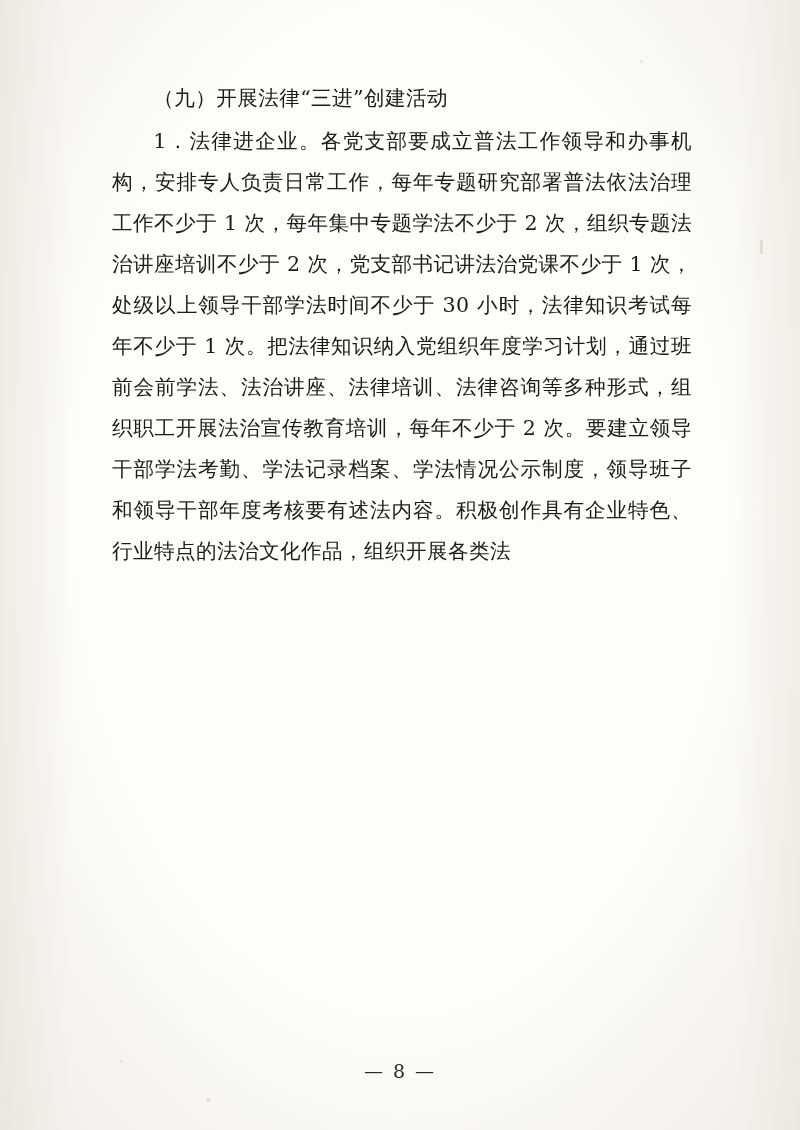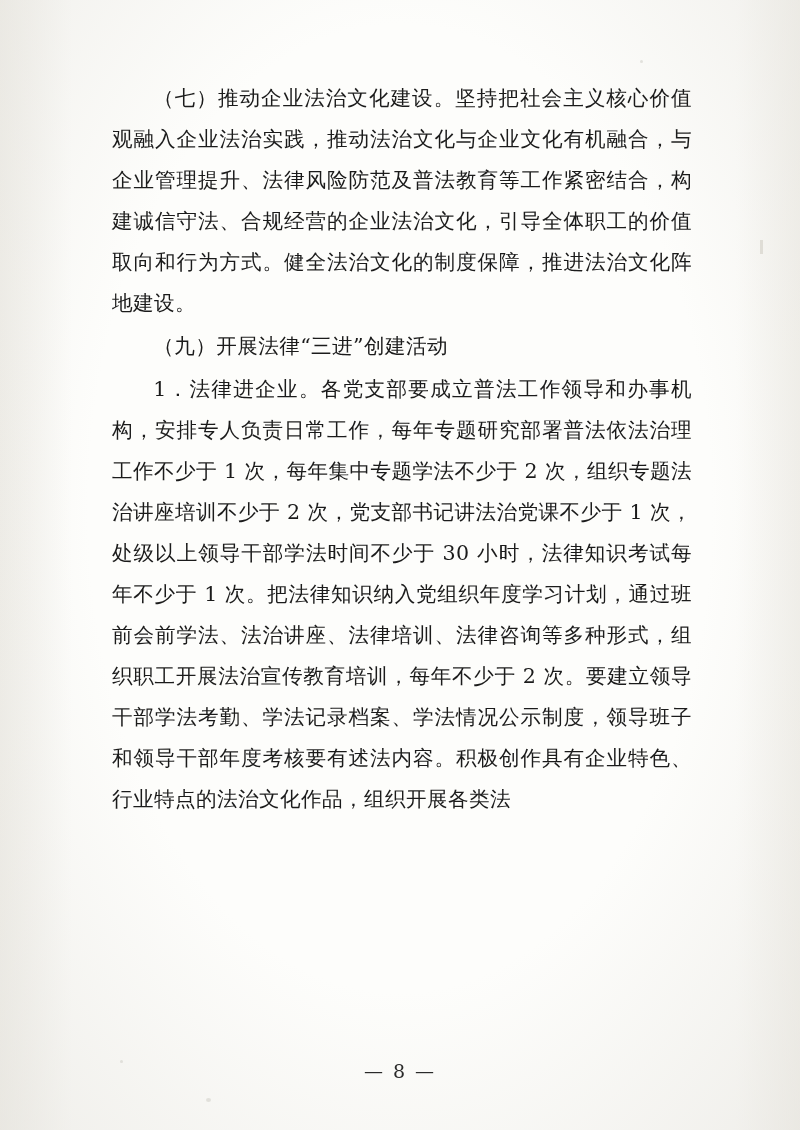--- a/index.html
+++ b/index.html
@@ -78,20 +78,19 @@
 <div class="page">
 
   <div class="scan-tint"></div>
 
   <div class="edge-mark" style="left:760px; top:240px; width:3px; height:14px;"></div>
   <div class="speck" style="left:206px; top:1098px; width:5px; height:4px;"></div>
   <div class="speck" style="left:640px; top:60px; width:3px; height:3px;"></div>
   <div class="speck" style="left:120px; top:1060px; width:3px; height:3px;"></div>
 
   <div class="content">
-    <p class="para">（七）推动企业法治文化建设。坚持把社会主义核心价值观融入企业法治实践，推动法治文化与企业文化有机融合，与企业管理提升、法律风险防范及普法教育等工作紧密结合，构建诚信守法、合规经营的企业法治文化，引导全体职工的价值取向和行为方式。健全法治文化的制度保障，推进法治文化阵地建设。</p>
     <p class="para">（九）开展法律“三进”创建活动</p>
     <p class="para">1．法律进企业。各党支部要成立普法工作领导和办事机构，安排专人负责日常工作，每年专题研究部署普法依法治理工作不少于 1 次，每年集中专题学法不少于 2 次，组织专题法治讲座培训不少于 2 次，党支部书记讲法治党课不少于 1 次，处级以上领导干部学法时间不少于 30 小时，法律知识考试每年不少于 1 次。把法律知识纳入党组织年度学习计划，通过班前会前学法、法治讲座、法律培训、法律咨询等多种形式，组织职工开展法治宣传教育培训，每年不少于 2 次。要建立领导干部学法考勤、学法记录档案、学法情况公示制度，领导班子和领导干部年度考核要有述法内容。积极创作具有企业特色、行业特点的法治文化作品，组织开展各类法</p>
   </div>
 
   <div class="footer">— 8 —</div>
 
 </div>
 
 </body></html>

